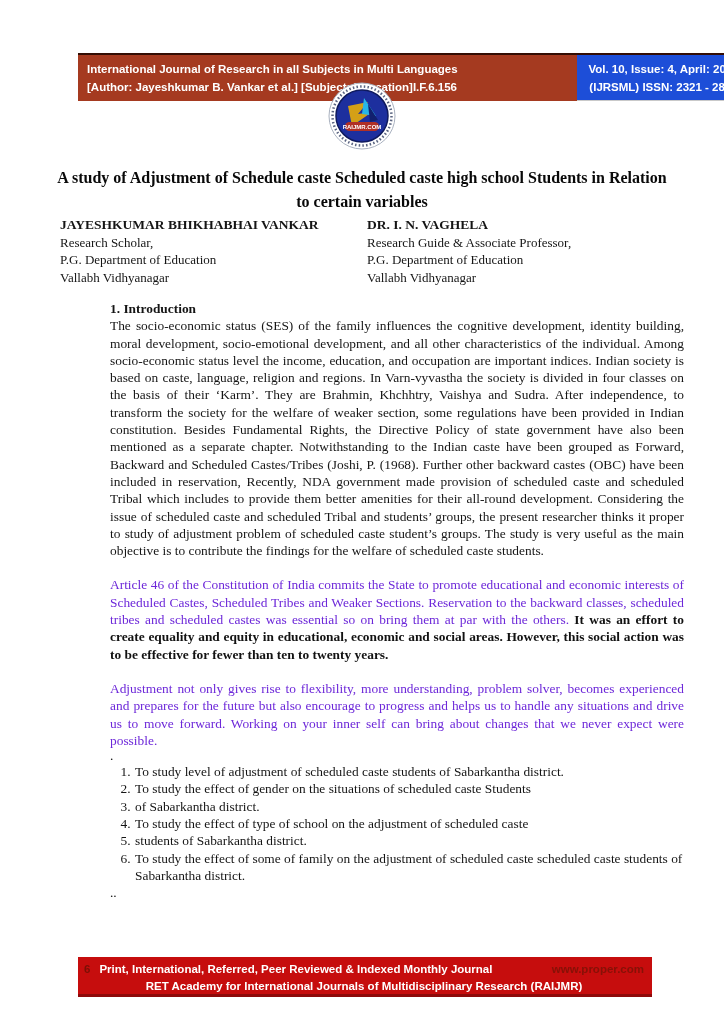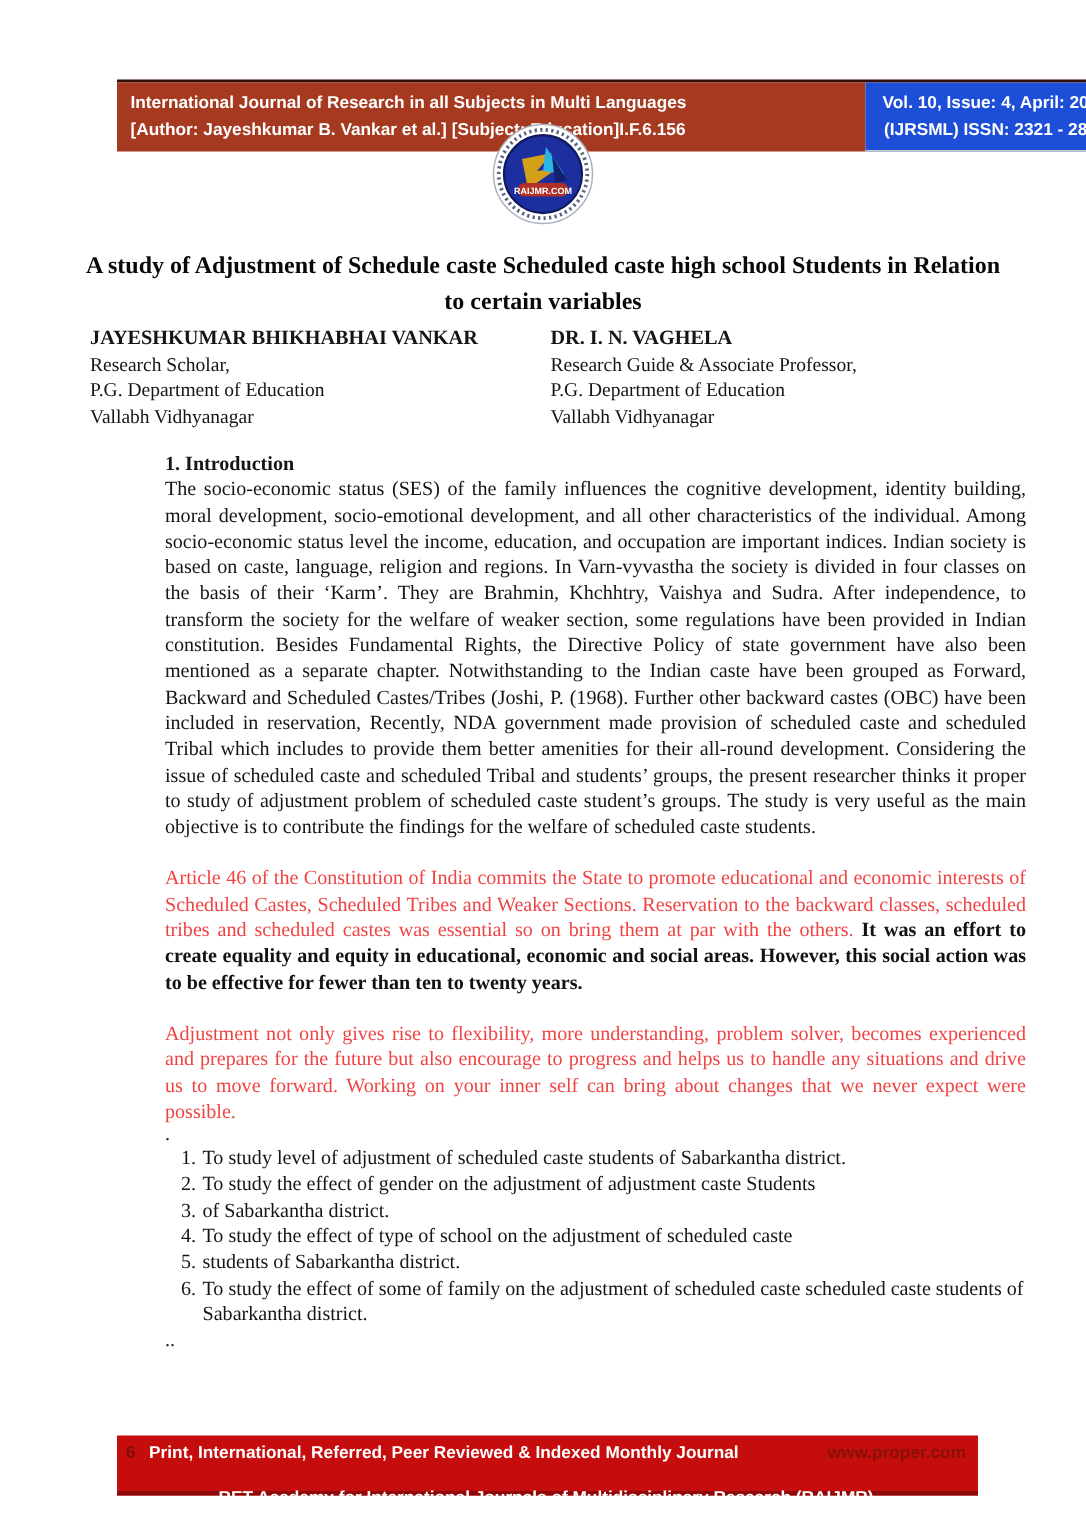--- a/index.html
+++ b/index.html
@@ -81,21 +81,21 @@
     position: absolute; top: 300px; left: 78px; width: 574px; height: 650px;
     font-size: 13.4px;
     line-height: 17.3px;
     text-align: justify;
     overflow: hidden;
     margin-left: 32px;
   }
   .sec-heading { font-weight: bold; }
   .para { margin: 0; }
   .para-gap { height: 17px; }
-  .gray-text { color: #ef4444; }
+  .gray-text { color: #6d28d9; }
   .bold-black { color: #121212; font-weight: bold; }
   .stray { line-height: 14px; }
 
   ol.objectives {
     margin: 0;
     padding: 0 0 0 24px;
   }
   ol.objectives li { padding-left: 1px; text-align: left; }
 
   
@@ -107,21 +107,21 @@
     color: #ffffff;
     font-family: "Liberation Sans", sans-serif;
     font-weight: bold;
     font-size: 11.5px;
     line-height: 16px;
     padding: 4px 8px 0 6px;
   }
   .f-line1 { display: flex; align-items: baseline; }
   .f-page-num { color: #7c1006; margin-right: 9px; }
   .f-url { margin-left: auto; color: #871107; cursor: pointer; }
-  .f-line2 { text-align: center; margin-top: 14px; }
+  .f-line2 { text-align: center; margin-top: 1px; }
 </style>
 </head>
 <body>
 
 <div class="banner">
   <div class="banner-left">
     <div>International Journal of Research in all Subjects in Multi Languages</div>
     <div>[Author: Jayeshkumar B. Vankar et al.] [Subject: Education]I.F.6.156</div>
   </div>
   <div class="banner-right">
@@ -171,21 +171,21 @@
 
   <div class="para-gap"></div>
 
   <p class="para gray-text">Adjustment not only gives rise to flexibility, more understanding, problem solver, becomes experienced and prepares for the future but also encourage to progress and helps us to handle any situations and drive us to move forward. Working on your inner self can bring about changes that we never expect were possible.</p>
 
   <div class="stray">.</div>
 
 
   <ol class="objectives">
     <li>To study level of adjustment of scheduled caste students of Sabarkantha district.</li>
-    <li>To study the effect of gender on the adjustment of adjustment caste Students</li>
+    <li>To study the effect of gender on the situations of scheduled caste Students</li>
     <li>of Sabarkantha district.</li>
     <li>To study the effect of type of school on the adjustment of scheduled caste</li>
     <li>students of Sabarkantha district.</li>
     <li>To study the effect of some of family on the adjustment of scheduled caste scheduled caste students of Sabarkantha district.</li>
   </ol>
 
   <div>..</div>
 </div>
 
 <div class="footer">

